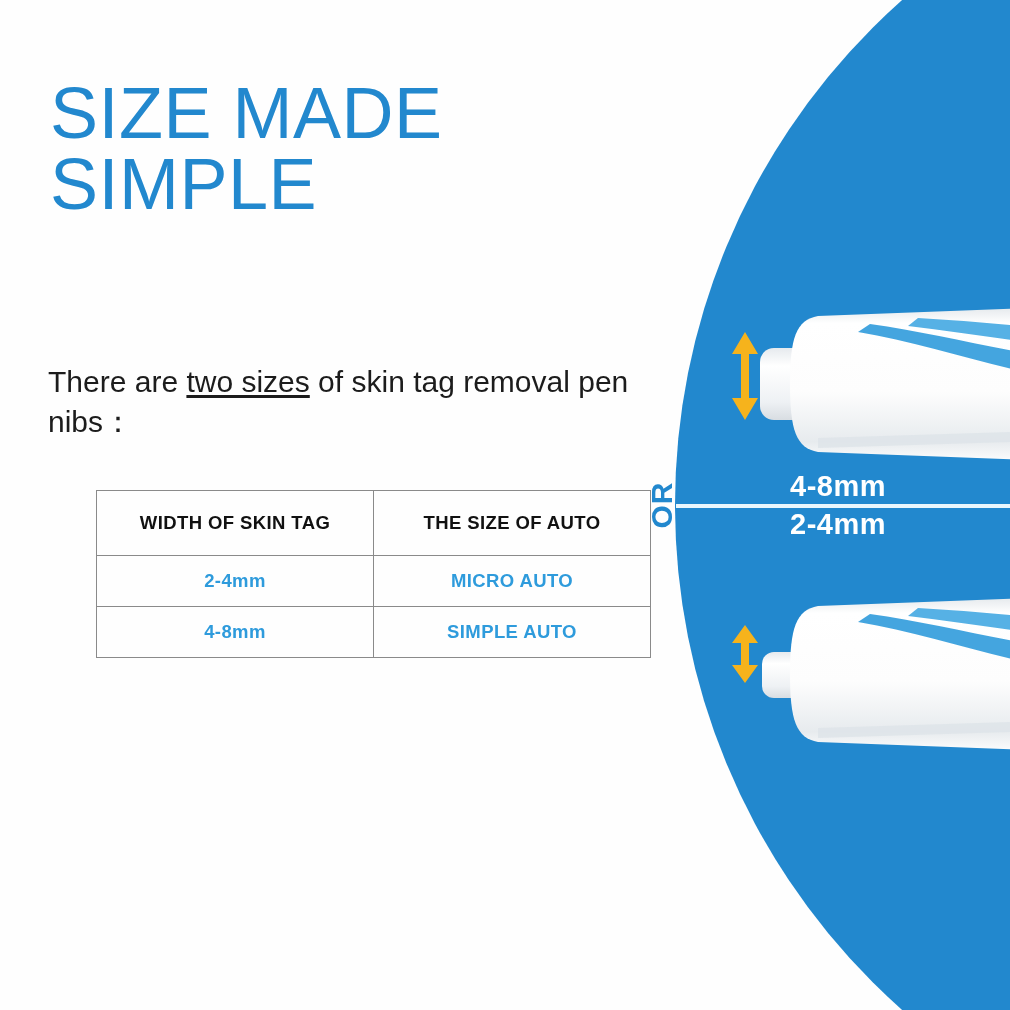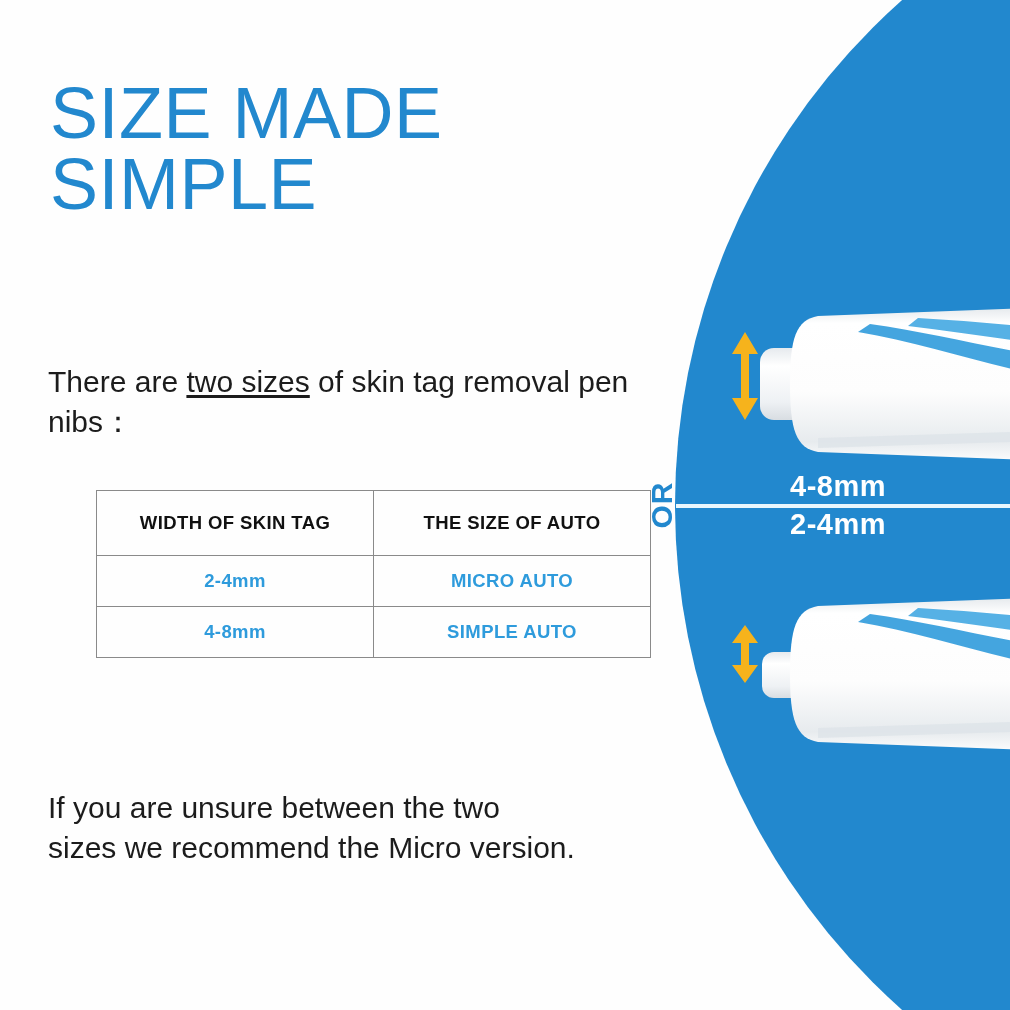--- a/index.html
+++ b/index.html
@@ -181,24 +181,20 @@
         <td class="td-cell">2-4mm</td>
         <td class="td-cell">MICRO AUTO</td>
       </tr>
       <tr>
         <td class="td-cell">4-8mm</td>
         <td class="td-cell">SIMPLE AUTO</td>
       </tr>
     </tbody>
   </table>
 
-  <div class="footnote">
-    <span>If you are unsure between the two</span><br>
-    <span>sizes we recommend the Micro version.</span>
-  </div>
 
   <div class="pen pen-top">
     <svg width="400" height="200" viewBox="0 0 400 200">
       <defs>
         <linearGradient id="bodyGradA" x1="0" y1="0" x2="0" y2="1">
           <stop offset="0%" stop-color="#dfe4e8"></stop>
           <stop offset="12%" stop-color="#ffffff"></stop>
           <stop offset="55%" stop-color="#fdfdfd"></stop>
           <stop offset="86%" stop-color="#e7ebee"></stop>
           <stop offset="100%" stop-color="#ffffff"></stop>

